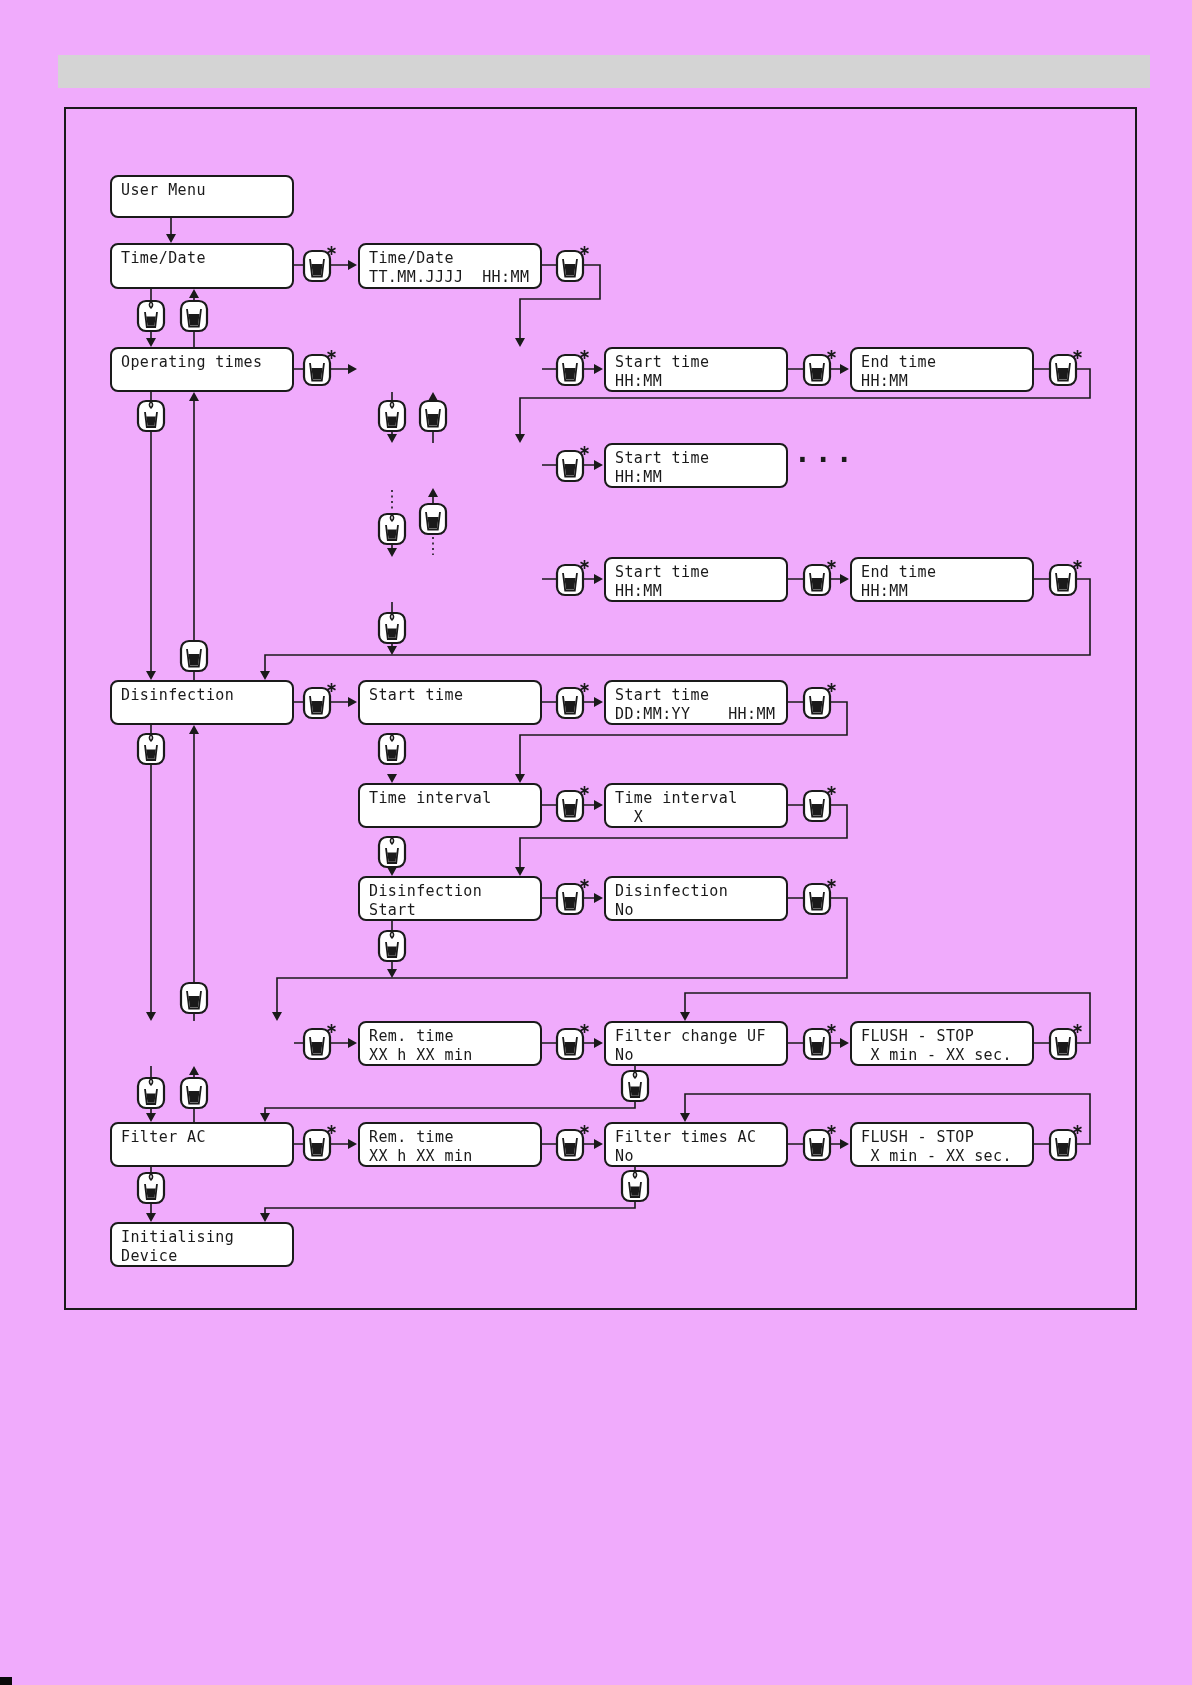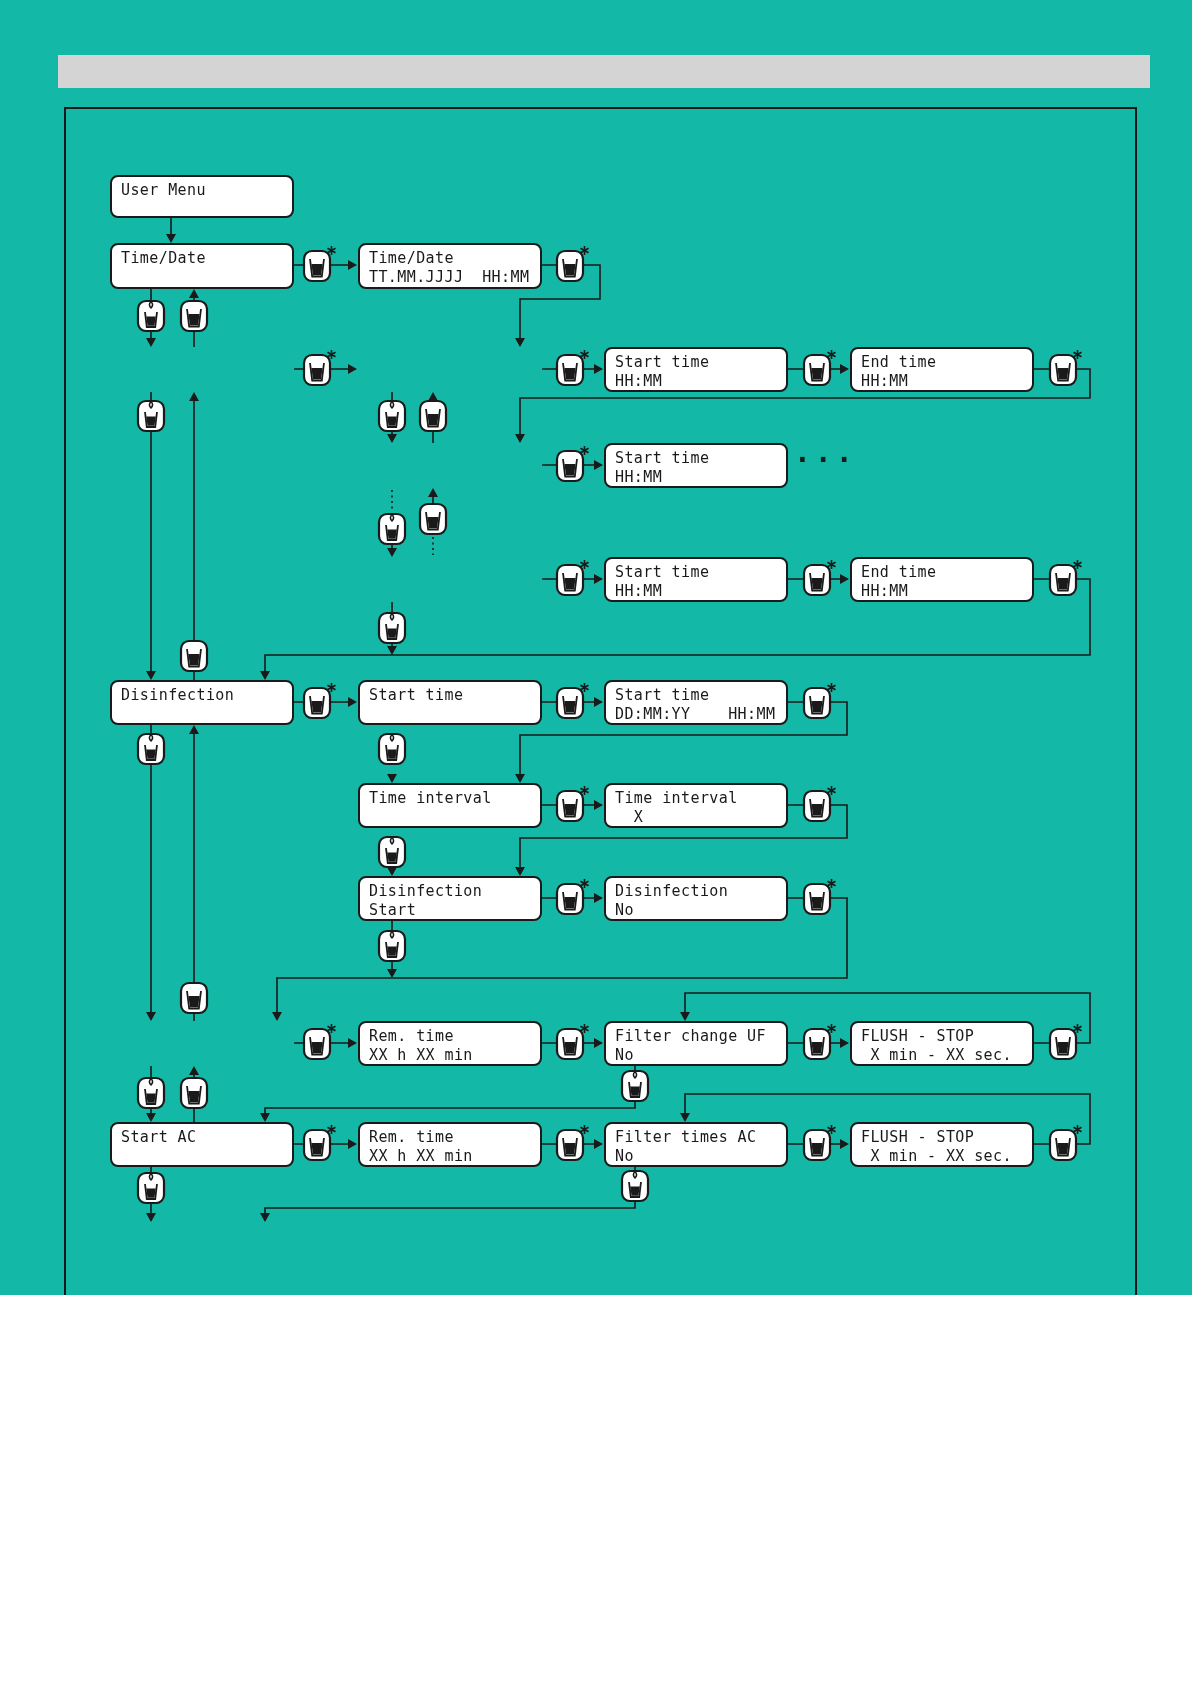--- a/index.html
+++ b/index.html
@@ -1,16 +1,16 @@
 <!DOCTYPE html>
 <html><head>
 <meta charset="utf-8">
 <style>
   html,body{margin:0;padding:0;background:#ffffff;}
-  .canvas{position:relative;width:1192px;height:1295px;background:#14b8a6;overflow:hidden;
+  .canvas{position:relative;width:1192px;height:1685px;background:#f0abfc;overflow:hidden;
           font-family:"DejaVu Sans Mono","Liberation Mono",monospace;color:#1a1a1a;}
   .header-bar{position:absolute;left:58px;top:55px;width:1092px;height:33px;background:#d4d4d4;}
   .frame{position:absolute;left:64px;top:107px;width:1073px;height:1203px;border:2px solid #1a1a1a;box-sizing:border-box;background:transparent;}
   .wires{position:absolute;left:0;top:0;width:1192px;height:1685px;}
   .node{position:absolute;box-sizing:border-box;width:184px;border:2px solid #1a1a1a;border-radius:8px;
         background:#fff;padding:4px 0 0 9px;font-size:15px;line-height:19px;letter-spacing:0.4px;}
   .node .l{display:block;white-space:pre;}
   .ellipsis{position:absolute;left:794px;top:436px;font-size:28px;font-weight:bold;letter-spacing:4px;color:#1a1a1a;}
   .corner-mark{position:absolute;left:0;top:1677px;width:12px;height:8px;background:#0a0a0a;}
 </style>
@@ -172,20 +172,24 @@
       <span class="l"></span>
   </div>
   <div class="node" style="left:110px;top:243px;height:46px">
     <span class="l">Time/Date</span>
       <span class="l"></span>
   </div>
   <div class="node" style="left:358px;top:243px;height:46px">
     <span class="l">Time/Date</span>
       <span class="l">TT.MM.JJJJ  HH:MM</span>
   </div>
+  <div class="node" style="left:110px;top:347px;height:45px">
+    <span class="l">Operating times</span>
+      <span class="l"></span>
+  </div>
   <div class="node" style="left:604px;top:347px;height:45px">
     <span class="l">Start time</span>
       <span class="l">HH:MM</span>
   </div>
   <div class="node" style="left:850px;top:347px;height:45px">
     <span class="l">End time</span>
       <span class="l">HH:MM</span>
   </div>
   <div class="node" style="left:604px;top:443px;height:45px">
     <span class="l">Start time</span>
@@ -233,31 +237,35 @@
   </div>
   <div class="node" style="left:604px;top:1021px;height:45px">
     <span class="l">Filter change UF</span>
       <span class="l">No</span>
   </div>
   <div class="node" style="left:850px;top:1021px;height:45px">
     <span class="l">FLUSH - STOP</span>
       <span class="l"> X min - XX sec.</span>
   </div>
   <div class="node" style="left:110px;top:1122px;height:45px">
-    <span class="l">Start AC</span>
+    <span class="l">Filter AC</span>
       <span class="l"></span>
   </div>
   <div class="node" style="left:358px;top:1122px;height:45px">
     <span class="l">Rem. time</span>
       <span class="l">XX h XX min</span>
   </div>
   <div class="node" style="left:604px;top:1122px;height:45px">
     <span class="l">Filter times AC</span>
       <span class="l">No</span>
   </div>
   <div class="node" style="left:850px;top:1122px;height:45px">
     <span class="l">FLUSH - STOP</span>
       <span class="l"> X min - XX sec.</span>
   </div>
+  <div class="node" style="left:110px;top:1222px;height:45px">
+    <span class="l">Initialising</span>
+      <span class="l">Device</span>
+  </div>
 
   <div class="ellipsis">...</div>
   <div class="corner-mark"></div>
 </div>
 
 </body></html>

